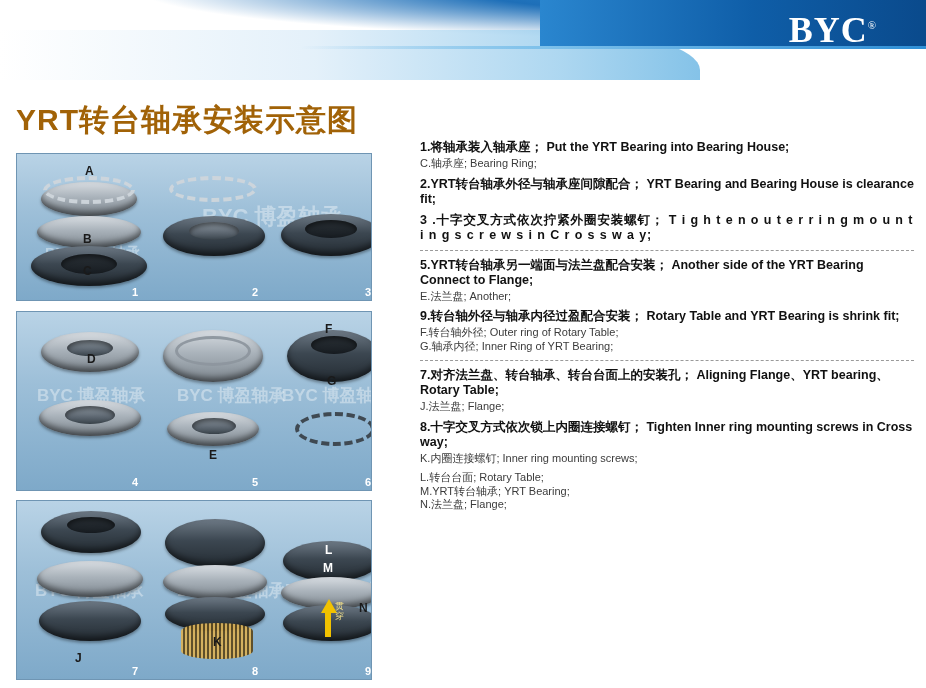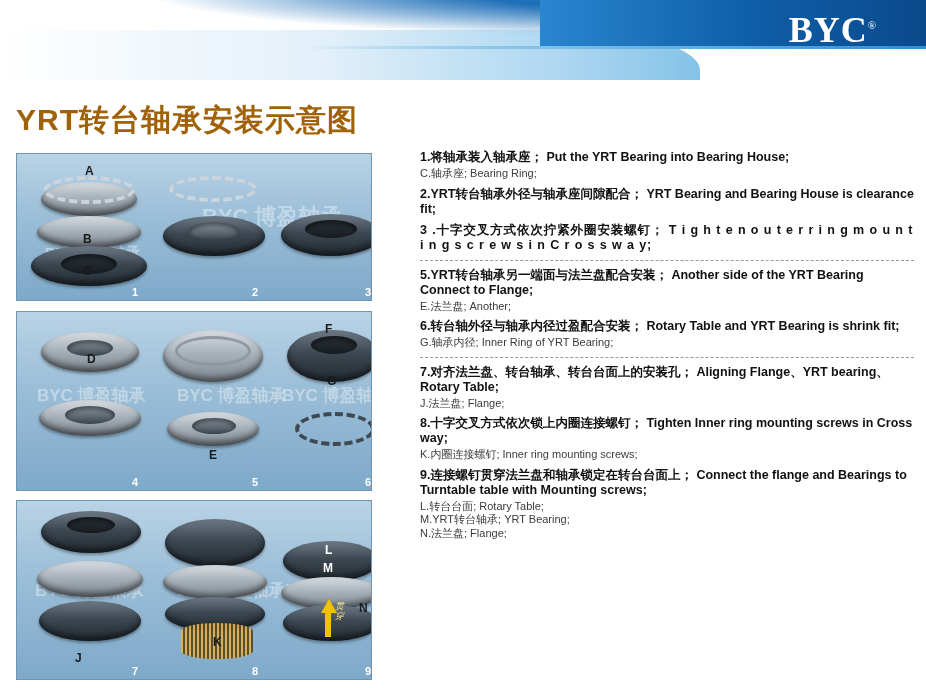--- a/index.html
+++ b/index.html
@@ -164,33 +164,32 @@
   .arrow-stem {
     position: absolute;
     background: #f2c200;
   }
   .arrow-label {
     position: absolute;
     font-size: 9px;
     color: #f2e08a;
     line-height: 10px;
     width: 12px;
-    font-style: italic;
   }
   .hatch {
     position: absolute;
     background: repeating-linear-gradient(90deg, #d8b15a 0 2px, #5c4a22 2px 4px);
     border-radius: 50%/22%;
     opacity: 0.95;
   }
 
   
   .text-col {
     position: absolute;
-    left: 420px; top: 150px;
+    left: 420px; top: 140px;
     width: 494px;
   }
   .block { margin-bottom: 6px; }
   .line-main {
     font-size: 12.5px;
     font-weight: bold;
     color: #111111;
     line-height: 15px;
     margin-bottom: 2px;
   }
@@ -321,36 +320,36 @@
 
   <div class="divider"></div>
 
 
   <div class="block">
     <div class="line-main">5.YRT转台轴承另一端面与法兰盘配合安装； Another side of the YRT Bearing Connect to Flange;</div>
     <div class="line-sub">E.法兰盘; Another;</div>
   </div>
 
   <div class="block">
-    <div class="line-main">6.转台轴外径与轴承内径过盈配合安装； Rotary Table and YRT Bearing is shrink fit;</div>
+    <div class="line-main">9.转台轴外径与轴承内径过盈配合安装； Rotary Table and YRT Bearing is shrink fit;</div>
+    <div class="line-sub">F.转台轴外径; Outer ring of Rotary Table;</div>
     <div class="line-sub">G.轴承内径; Inner Ring of YRT Bearing;</div>
   </div>
 
   <div class="divider"></div>
 
   <div class="block">
     <div class="line-main">7.对齐法兰盘、转台轴承、转台台面上的安装孔； Aligning Flange、YRT bearing、Rotary Table;</div>
     <div class="line-sub">J.法兰盘; Flange;</div>
   </div>
 
   <div class="block">
     <div class="line-main">8.十字交叉方式依次锁上内圈连接螺钉； Tighten Inner ring mounting screws in Cross way;</div>
     <div class="line-sub">K.内圈连接螺钉; Inner ring mounting screws;</div>
   </div>
 
   <div class="block">
-    <div class="line-main">9.连接螺钉贯穿法兰盘和轴承锁定在转台台面上； Connect the flange and Bearings to Turntable table with Mounting screws;</div>
     <div class="line-sub">L.转台台面; Rotary Table;</div>
     <div class="line-sub">M.YRT转台轴承; YRT Bearing;</div>
     <div class="line-sub">N.法兰盘; Flange;</div>
   </div>
 
 </div>
 
 </body></html>

